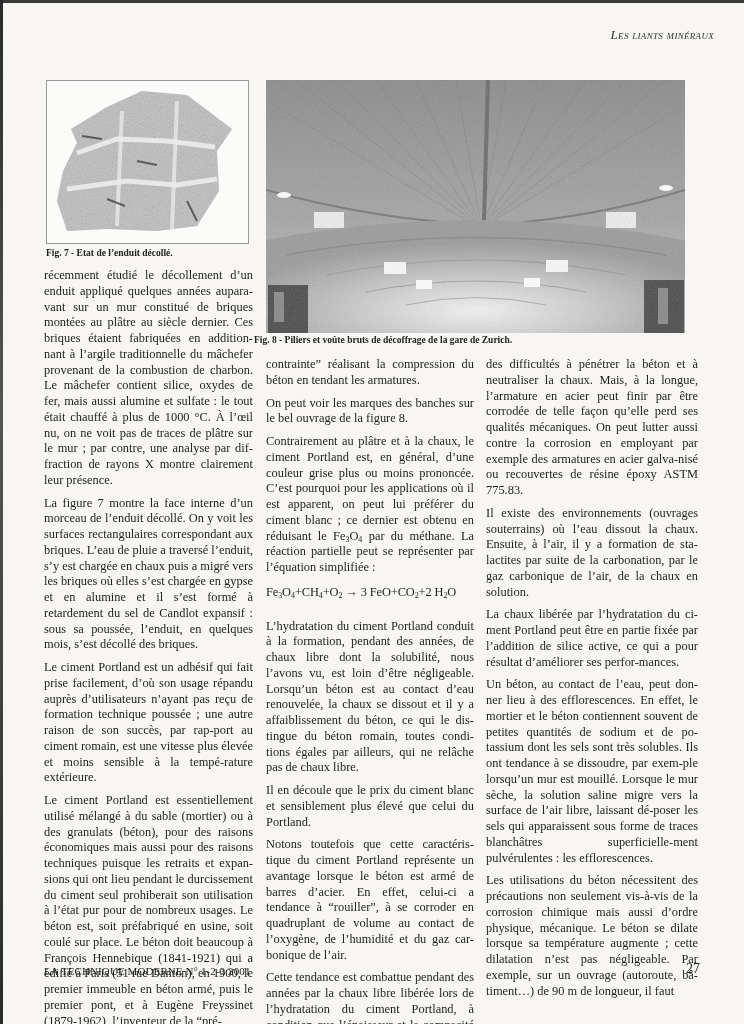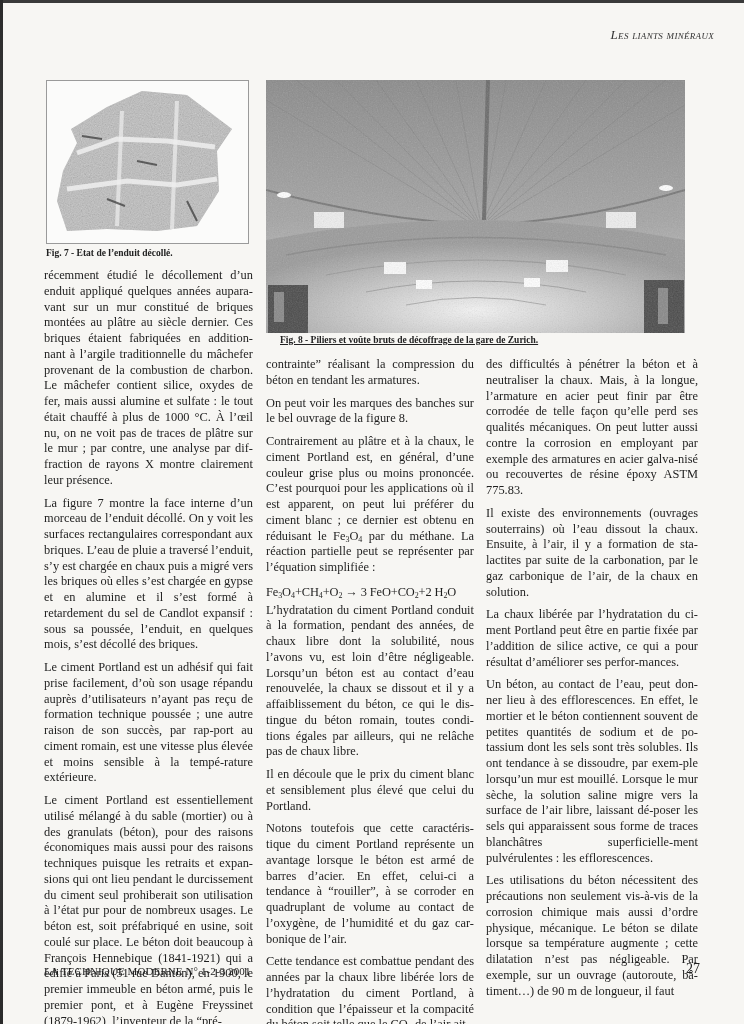--- a/index.html
+++ b/index.html
@@ -25,21 +25,21 @@
   .fig7-caption {
     position:absolute; left:46px; top:248px; font-size:9.5px; font-weight:bold; color:#222;text-align:center;
   }
   
   .fig8 {
     position:absolute; left:266px; top:80px; width:419px; height:253px;
     background:#8f8f8f; overflow:hidden;
   }
   .fig8 svg { position:absolute; left:0; top:0; }
   .fig8-caption {
-    position:absolute; left:280px; top:335px; font-size:9.5px; font-weight:bold; color:#222;text-decoration:underline;
+    position:absolute; left:254px; top:335px; font-size:9.5px; font-weight:bold; color:#222;
   }
   
   .col {
     position:absolute; font-size:12.4px; line-height:15.75px;
     text-align:justify; hyphens:manual;
   }
   .col p { margin:0 0 7px 0; }
   .col-1 { left:44px; top:268px; width:209px; }
   .col-2 { left:266px; top:357px; width:208px; }
   .col-3 { left:486px; top:357px; width:212px; }
@@ -154,21 +154,21 @@
   <p>Le ciment Portland est un adhésif qui fait prise facilement, d’où son usage répandu auprès d’utilisateurs n’ayant pas reçu de formation technique poussée ; une autre raison de son succès, par rap-port au ciment romain, est une vitesse plus élevée et moins sensible à la tempé-rature extérieure.</p>
   <p>Le ciment Portland est essentiellement utilisé mélangé à du sable (mortier) ou à des granulats (béton), pour des raisons économiques mais aussi pour des raisons techniques puisque les retraits et expan-sions qui ont lieu pendant le durcissement du ciment seul prohiberait son utilisation à l’état pur pour de nombreux usages. Le béton est, soit préfabriqué en usine, soit coulé sur place. Le béton doit beaucoup à François Hennebique (1841-1921) qui a édifié à Paris (51 rue Danton), en 1900, le premier immeuble en béton armé, puis le premier pont, et à Eugène Freyssinet (1879-1962), l’inventeur de la “pré-</p>
 </div>
 
 <div class="col col-2">
   <p>contrainte” réalisant la compression du béton en tendant les armatures.</p>
   <p>On peut voir les marques des banches sur le bel ouvrage de la figure 8.</p>
   <p style="margin-bottom:9px;">
     <span>Contrairement au plâtre et à la chaux, le ciment Portland est, en général, d’une couleur grise plus ou moins prononcée. C’est pourquoi pour les applications où il est apparent, on peut lui préférer du ciment blanc ; ce dernier est obtenu en réduisant le Fe</span><sub>3</sub><span>O</span><sub>4</sub><span> par du méthane. La réaction partielle peut se représenter par l’équation simplifiée :</span>
   </p>
-  <p class="eq" style="margin-bottom:2px;">
+  <p class="eq" style="margin-bottom:18px;">
     <span>Fe</span><sub>3</sub><span>O</span><sub>4</sub><span>+CH</span><sub>4</sub><span>+O</span><sub>2</sub>
     <span>→</span>
     <span>3 FeO+CO</span><sub>2</sub><span>+2 H</span><sub>2</sub><span>O</span>
   </p>
   <p>L’hydratation du ciment Portland conduit à la formation, pendant des années, de chaux libre dont la solubilité, nous l’avons vu, est loin d’être négligeable. Lorsqu’un béton est au contact d’eau renouvelée, la chaux se dissout et il y a affaiblissement du béton, ce qui le dis-tingue du béton romain, toutes condi-tions égales par ailleurs, qui ne relâche pas de chaux libre.</p>
   <p>Il en découle que le prix du ciment blanc et sensiblement plus élevé que celui du Portland.</p>
   <p>Notons toutefois que cette caractéris-tique du ciment Portland représente un avantage lorsque le béton est armé de barres d’acier. En effet, celui-ci a tendance à “rouiller”, à se corroder en quadruplant de volume au contact de l’oxygène, de l’humidité et du gaz car-bonique de l’air.</p>
   <p>
     <span>Cette tendance est combattue pendant des années par la chaux libre libérée lors de l’hydratation du ciment Portland, à condition que l’épaisseur et la compacité du béton soit telle que le CO</span><sub>2</sub><span> de l’air ait</span>
   </p>

